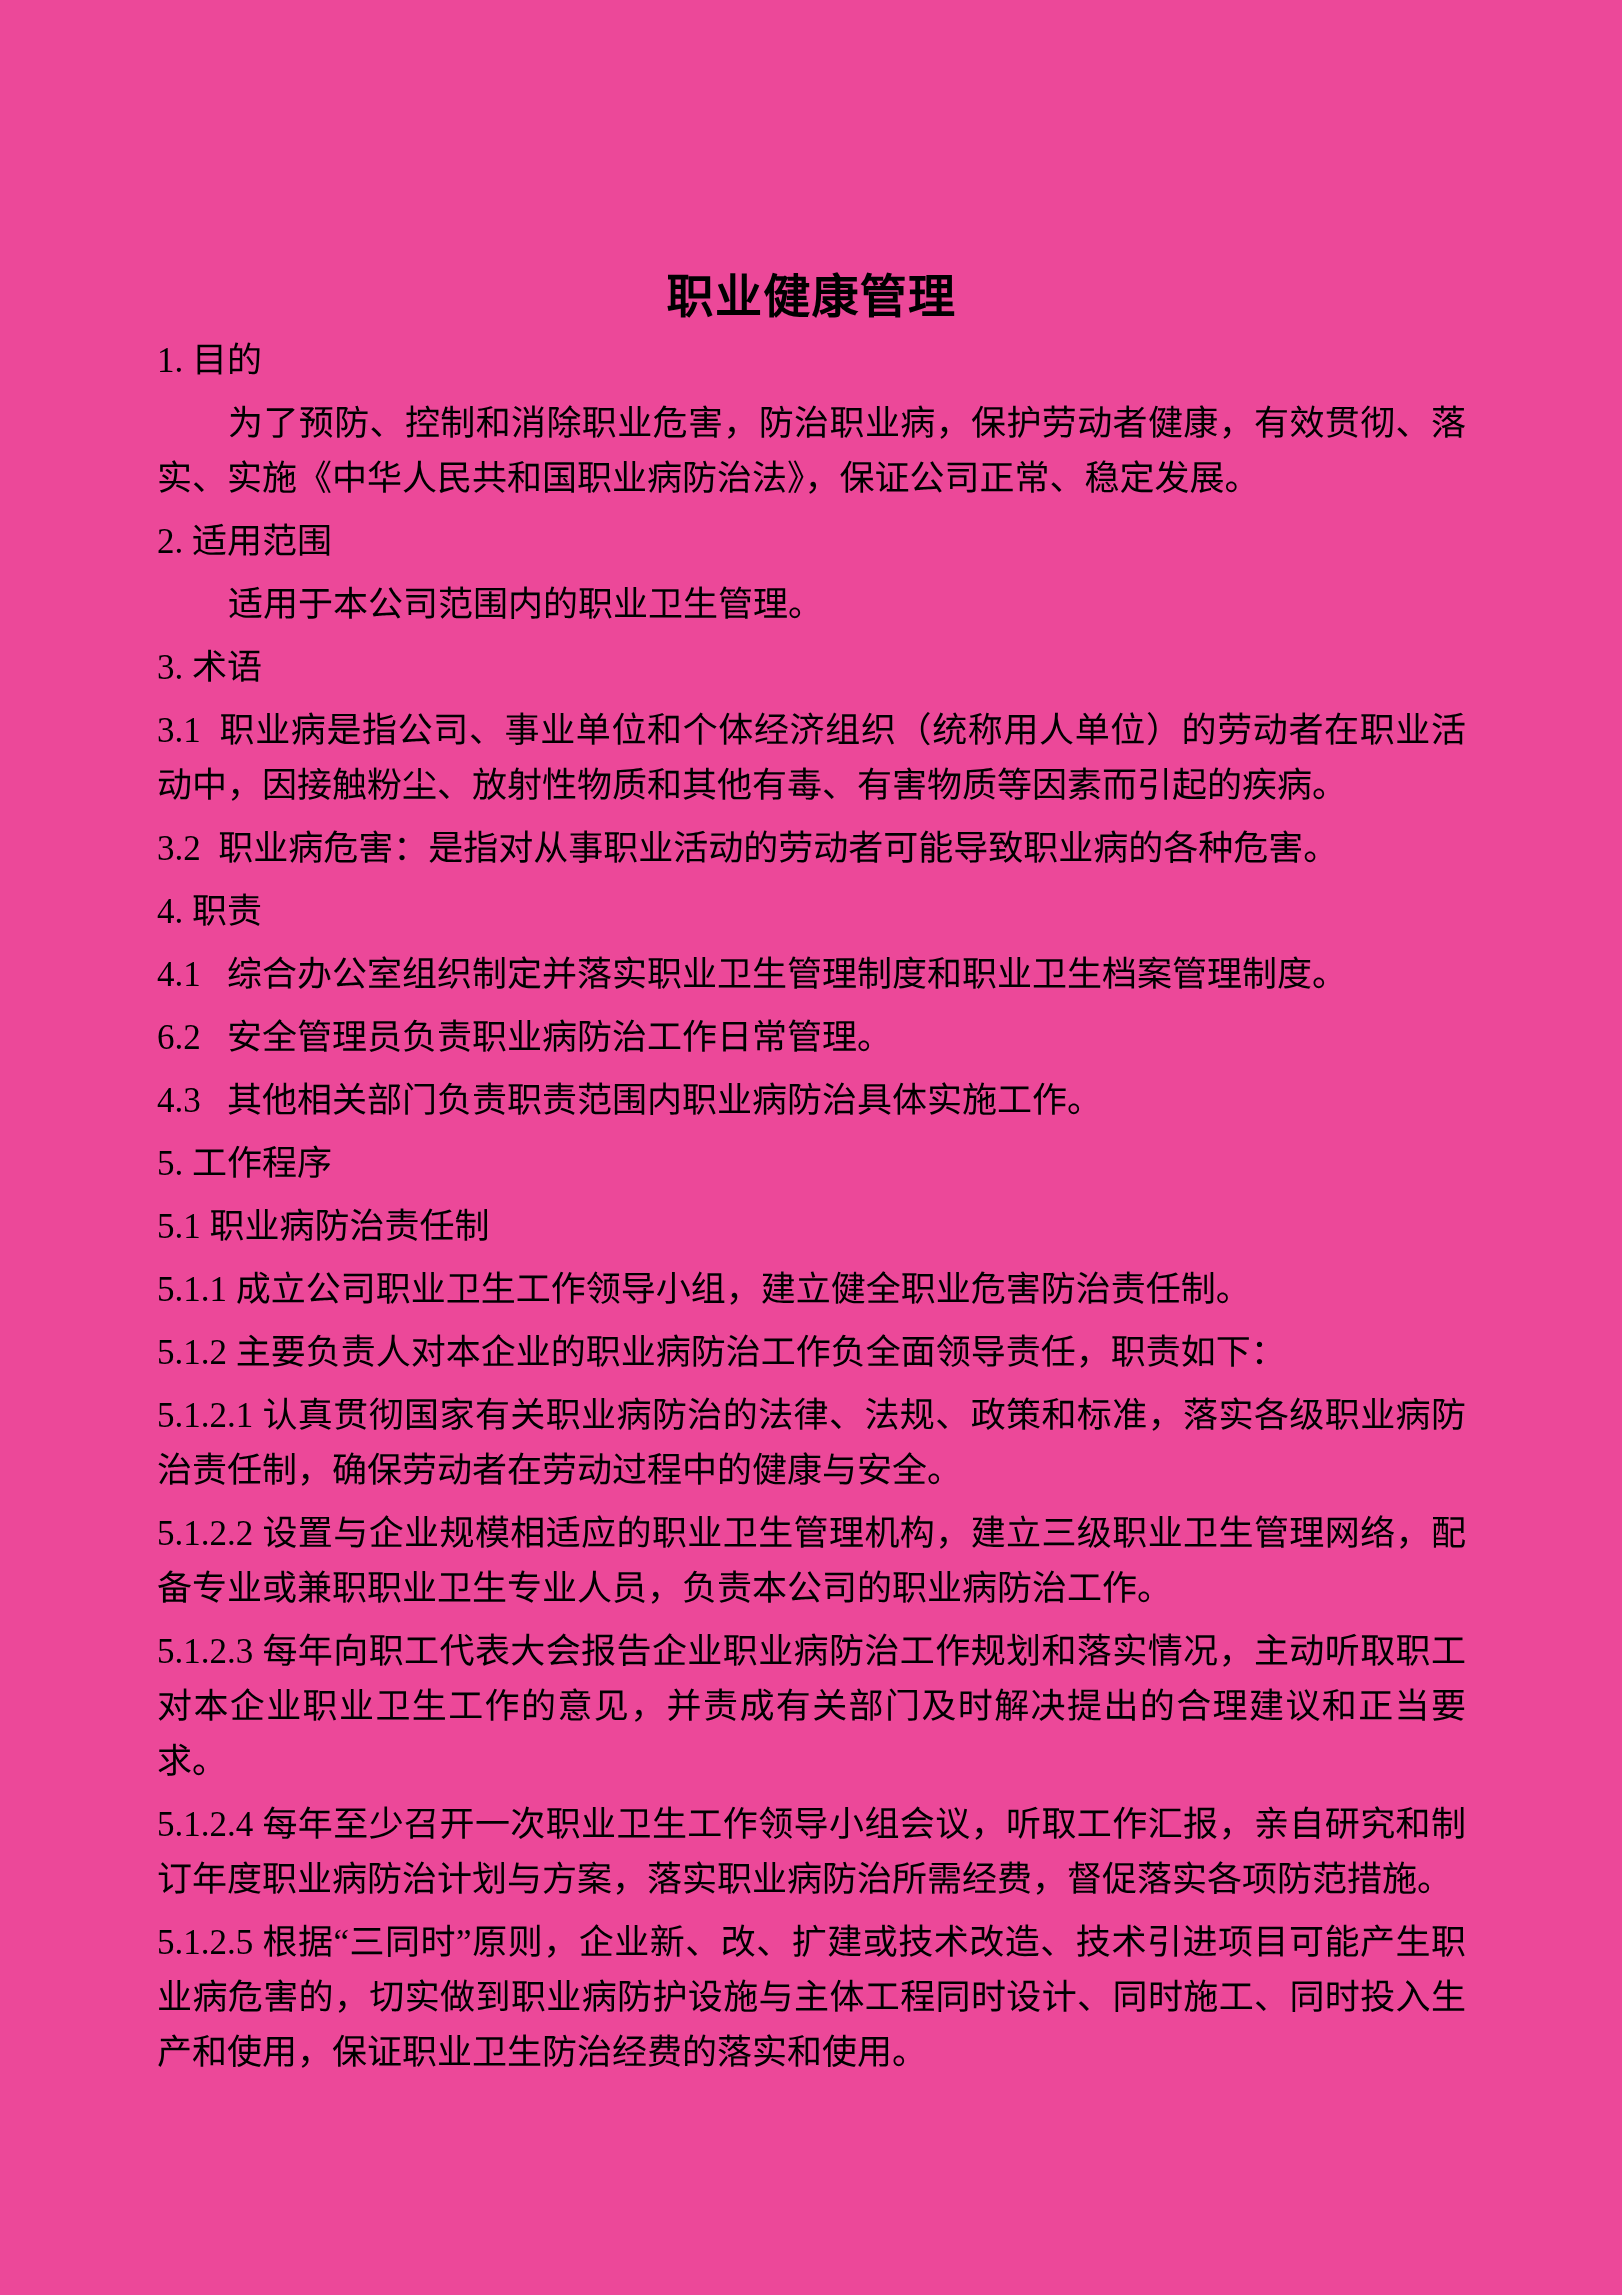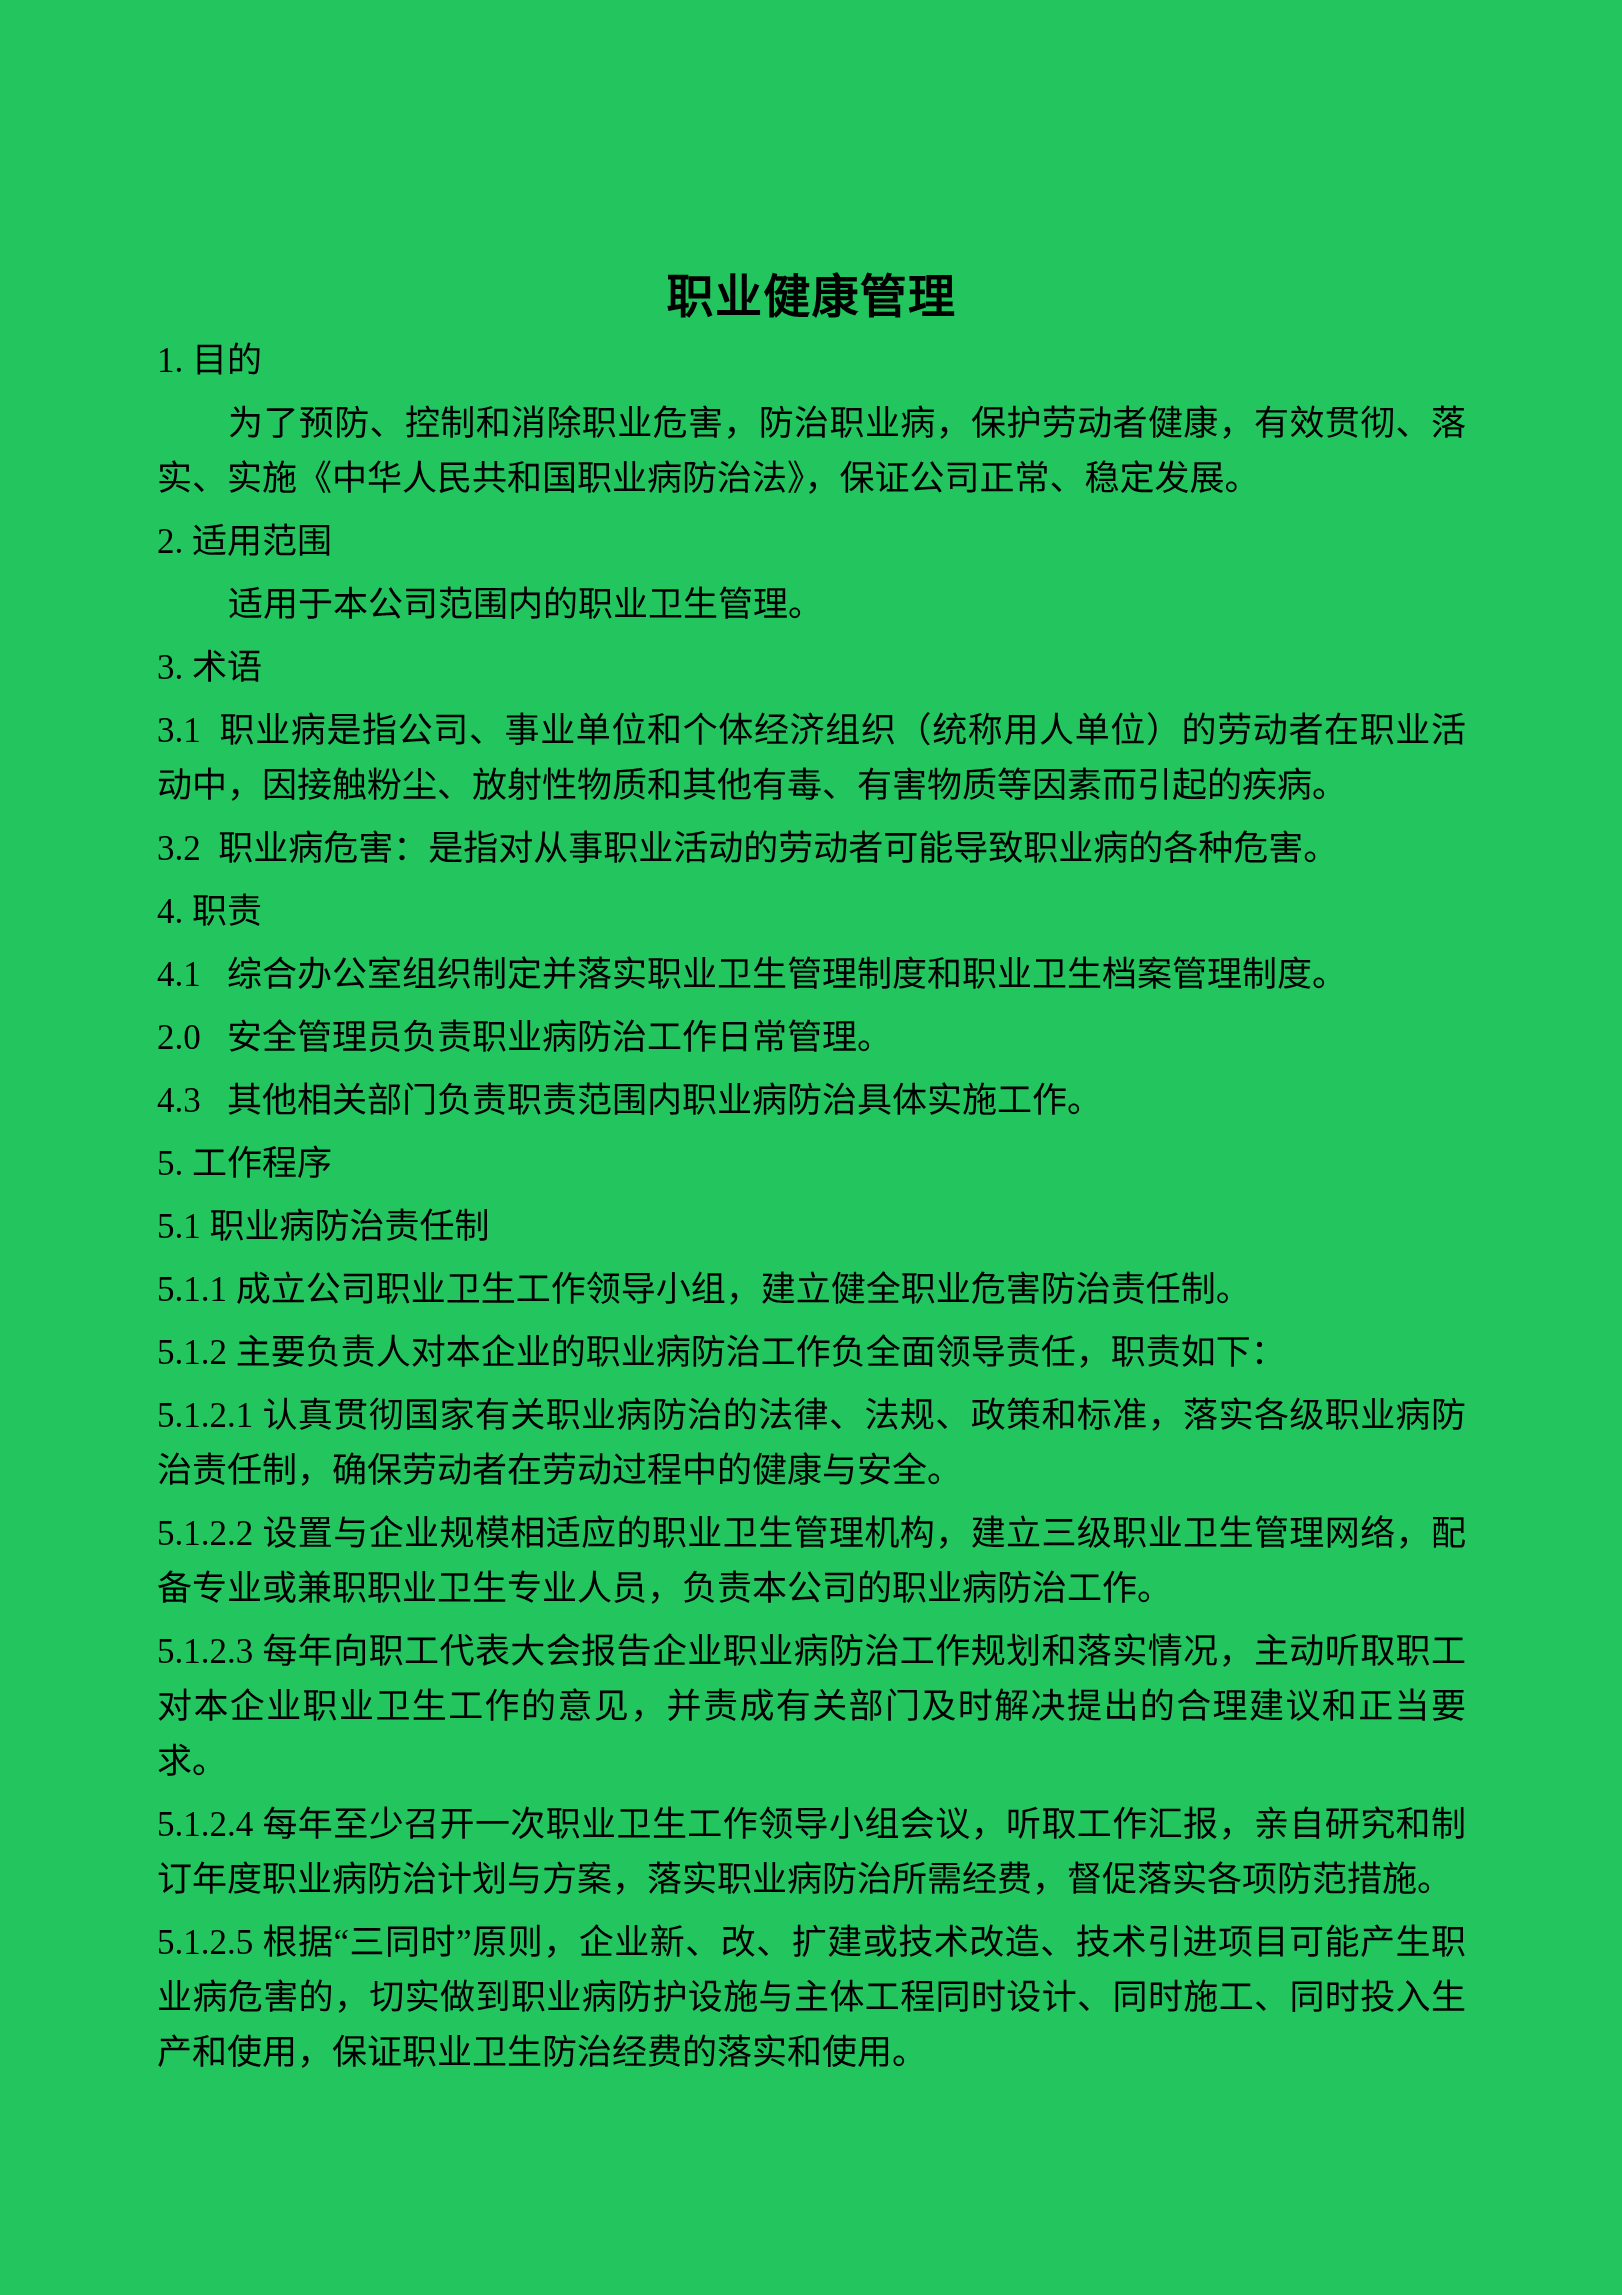--- a/index.html
+++ b/index.html
@@ -4,21 +4,21 @@
 <style>
   html, body {
     margin: 0;
     padding: 0;
     background: #ffffff;
   }
   .page {
     position: relative;
     width: 1623px;
     height: 2295px;
-    background: #22c55e;
+    background: #ec4899;
     box-sizing: border-box;
     padding: 270px 149px 0 149px;
     overflow: hidden;
     font-family: "Liberation Serif", "DejaVu Serif", serif;
     color: #000000;
   }
   .doc-title {
     font-size: 47px;
     line-height: 55px;
     font-weight: 700;
@@ -46,21 +46,21 @@
 
   <p class="para">1. 目的</p>
   <p class="para indent">为了预防、控制和消除职业危害，防治职业病，保护劳动者健康，有效贯彻、落实、实施《中华人民共和国职业病防治法》，保证公司正常、稳定发展。</p>
   <p class="para">2. 适用范围</p>
   <p class="para indent">适用于本公司范围内的职业卫生管理。</p>
   <p class="para">3. 术语</p>
   <p class="para">3.1  职业病是指公司、事业单位和个体经济组织（统称用人单位）的劳动者在职业活动中，因接触粉尘、放射性物质和其他有毒、有害物质等因素而引起的疾病。</p>
   <p class="para">3.2  职业病危害：是指对从事职业活动的劳动者可能导致职业病的各种危害。</p>
   <p class="para">4. 职责</p>
   <p class="para">4.1   综合办公室组织制定并落实职业卫生管理制度和职业卫生档案管理制度。</p>
-  <p class="para">2.0   安全管理员负责职业病防治工作日常管理。</p>
+  <p class="para">6.2   安全管理员负责职业病防治工作日常管理。</p>
   <p class="para">4.3   其他相关部门负责职责范围内职业病防治具体实施工作。</p>
   <p class="para">5. 工作程序</p>
   <p class="para">5.1 职业病防治责任制</p>
   <p class="para">5.1.1 成立公司职业卫生工作领导小组，建立健全职业危害防治责任制。</p>
   <p class="para">5.1.2 主要负责人对本企业的职业病防治工作负全面领导责任，职责如下：</p>
   <p class="para">5.1.2.1 认真贯彻国家有关职业病防治的法律、法规、政策和标准，落实各级职业病防治责任制，确保劳动者在劳动过程中的健康与安全。</p>
   <p class="para">5.1.2.2 设置与企业规模相适应的职业卫生管理机构，建立三级职业卫生管理网络，配备专业或兼职职业卫生专业人员，负责本公司的职业病防治工作。</p>
   <p class="para">5.1.2.3 每年向职工代表大会报告企业职业病防治工作规划和落实情况，主动听取职工对本企业职业卫生工作的意见，并责成有关部门及时解决提出的合理建议和正当要求。</p>
   <p class="para">5.1.2.4 每年至少召开一次职业卫生工作领导小组会议，听取工作汇报，亲自研究和制订年度职业病防治计划与方案，落实职业病防治所需经费，督促落实各项防范措施。</p>
   <p class="para">5.1.2.5 根据“三同时”原则，企业新、改、扩建或技术改造、技术引进项目可能产生职业病危害的，切实做到职业病防护设施与主体工程同时设计、同时施工、同时投入生产和使用，保证职业卫生防治经费的落实和使用。</p>

